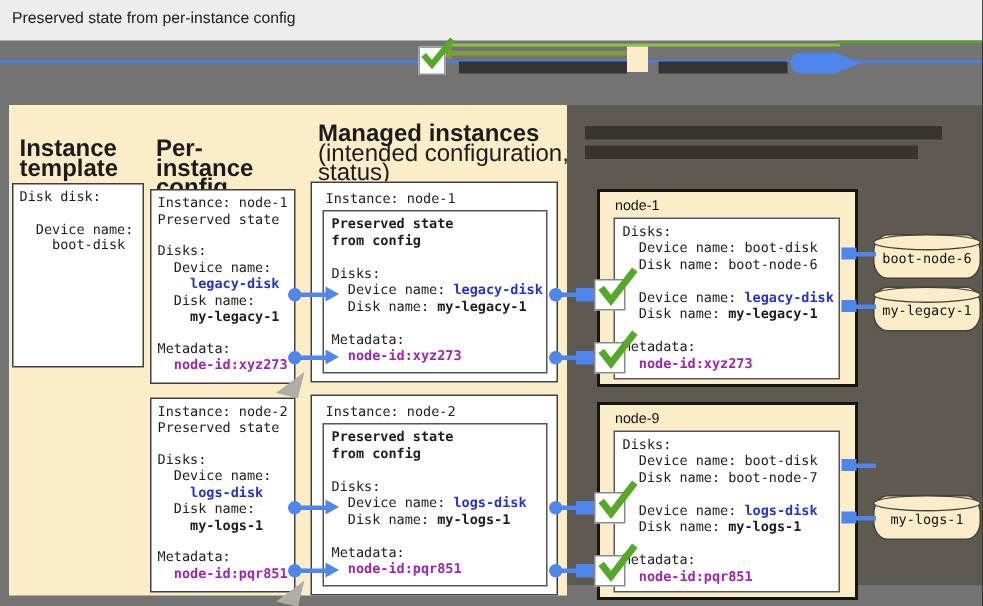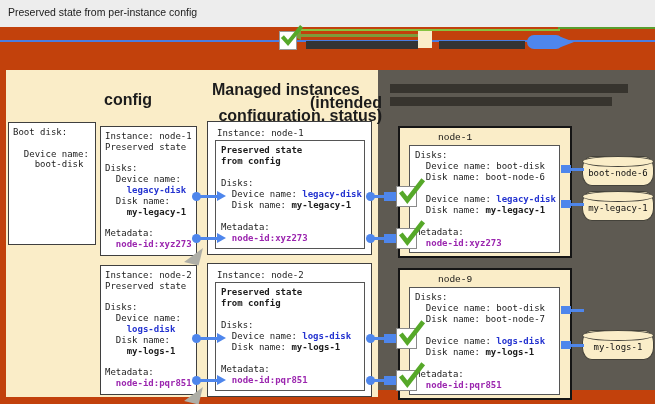--- a/index.html
+++ b/index.html
@@ -1,16 +1,16 @@
 <!DOCTYPE html>
 <html><head>
 <meta charset="utf-8">
 <style>
   html,body { margin:0; padding:0; background:#000; }
-  .stage { position:relative; width:655px; height:404px; background:#c2410c;
+  .stage { position:relative; width:655px; height:404px; background:#737373;
            font-family:"Liberation Sans", sans-serif; overflow:hidden; }
 
   
   .titlebar { position:absolute; left:0; top:0; width:655px; height:27px; background:#ededed; z-index:2; }
   .titlebar span { position:absolute; left:8px; top:6px; font-size:10.5px; color:#202020; }
 
   
   .panel-beige { position:absolute; left:6px; top:70px; width:372px; height:327px; background:#faedc8; z-index:1; }
   .panel-dark  { position:absolute; left:378px; top:70px; width:277px; height:320px; background:#5e5a52; z-index:1; }
 
@@ -23,37 +23,37 @@
              border-top:5px solid transparent; border-bottom:5px solid transparent; z-index:3; }
   .smudge { position:absolute; background:#343434; z-index:3; }
   .smudge.dark { background:#37342e; }
   .beige-sq { position:absolute; left:418px; top:31px; width:14px; height:17px; background:#faedc8; z-index:3; }
   .blue-blob { position:absolute; left:527px; top:35px; width:36px; height:14px; border-radius:7px; background:#4e86ec; z-index:3; }
   .blob-tail { position:absolute; left:561px; top:37px; width:0; height:0; border-left:13px solid #4e86ec;
                border-top:5px solid transparent; border-bottom:5px solid transparent; z-index:3; }
 
   
   .colhead { position:absolute; z-index:3; font-size:16px; line-height:13px; color:#1c1c1c; font-weight:bold; }
-  .colhead .norm { font-weight:bold;text-align:right; }
+  .colhead .norm { font-weight:normal; }
 
   
   .codebox { position:absolute; background:#fff; border:1px solid #3f3f3f; z-index:3;
              font-family:"DejaVu Sans Mono", monospace; font-size:9px; color:#1c1c1c; }
   .codebox .body { padding:4px 4px; }
   .ln { white-space:pre; line-height:10.8px; height:10.8px; }
   .b { font-weight:bold; }
   .blue { color:#2433d0; font-weight:bold;margin-top:21px; }
   .purple { color:#9b26af; font-weight:bold; }
 
   .innerbox { position:absolute; background:#fff; border:1.5px solid #555; }
   .innerbox .body { padding:4px 5px; }
   .innerbox .ln { line-height:11px; height:11px; }
 
   .vmbox { position:absolute; background:#faedc8; border:2px solid #151515; z-index:3; }
-  .vmbox .vmlabel { position:absolute; left:10px; top:4px; font-family:Liberation Mono, monospace; font-size:9.5px; color:#111;margin-left:28px; }
+  .vmbox .vmlabel { position:absolute; left:10px; top:4px; font-family:Liberation Sans, sans-serif; font-size:9.5px; color:#111; }
 
   .dogear { position:absolute; right:-5px; bottom:-9px; width:0; height:0;
             border-left:15px solid transparent; border-bottom:18px solid #aeaea6; transform:rotate(14deg); z-index:4; }
 
   
   .dot { position:absolute; width:9px; height:9px; border-radius:50%; background:#4e86ec; z-index:5; }
   .cline { position:absolute; height:2.5px; background:#4e86ec; z-index:5; }
   .carrow { position:absolute; width:0; height:0; border-left:9px solid #4e86ec;
             border-top:5px solid transparent; border-bottom:5px solid transparent; z-index:5; }
   .bluestub { position:absolute; width:12px; height:9px; background:#4e86ec; z-index:5; }
@@ -91,34 +91,39 @@
   </div>
   <div class="smudge" style="left:306px; top:41px; width:112px; height:8px;"></div>
   <div class="beige-sq"></div>
   <div class="smudge" style="left:439px; top:41px; width:86px; height:8px;"></div>
   <div class="blue-blob"></div>
   <div class="blob-tail"></div>
 
   <div class="panel-beige"></div>
   <div class="panel-dark"></div>
 
+  <div class="colhead" style="left:13px; top:93px; width:85px;">
+    <div>Instance</div>
+    <div>template</div>
+  </div>
   <div class="colhead" style="left:104px; top:93px; width:90px;">
+    <div>Per-instance</div>
     <div>config</div>
   </div>
   <div class="colhead" style="left:212px; top:83px; width:170px;">
     <div>Managed instances</div>
     <div class="norm">(intended configuration, status)</div>
     <div>autogenerated</div>
   </div>
   <div class="smudge dark" style="left:390px; top:84px; width:238px; height:9px;"></div>
   <div class="smudge dark" style="left:390px; top:97px; width:222px; height:9px;"></div>
 
   <div class="codebox" style="left:8px; top:122px; width:86px; height:121px;">
     <div class="body" style="line-height:13px;">
-        <div class="ln"><span>Boot disk:</span></div>
+        <div class="ln"><span>Disk disk:</span></div>
         <div class="ln">&nbsp;</div>
         <div class="ln"><span>  Device name:</span></div>
         <div class="ln"><span>    boot-disk</span></div>
       </div>
   </div>
 
   <div class="codebox" style="left:100px; top:126px; width:95px; height:128px;">
     <div class="body">
         <div class="ln"><span>Instance: node-1</span></div>
         <div class="ln"><span>Preserved state</span></div>

